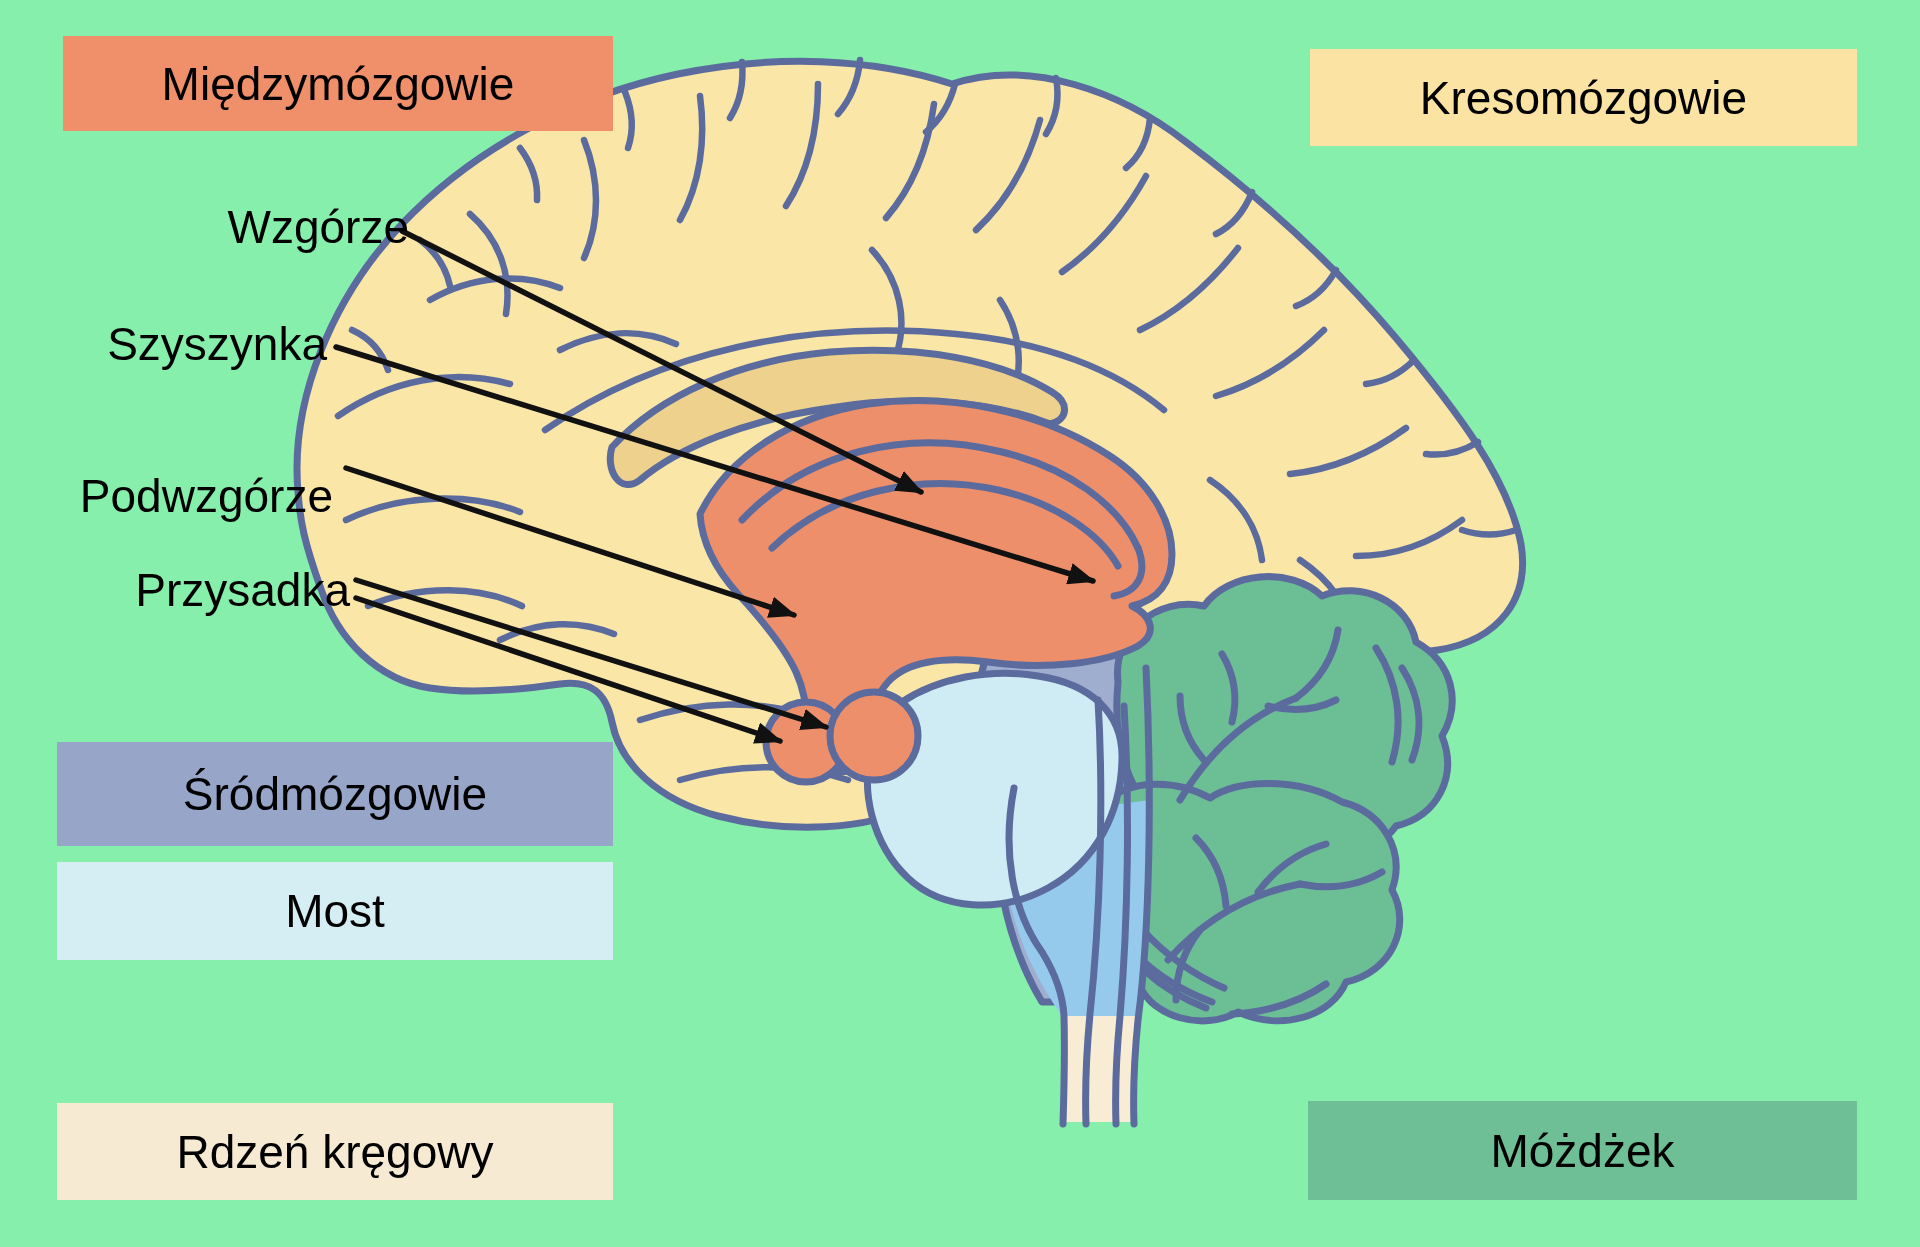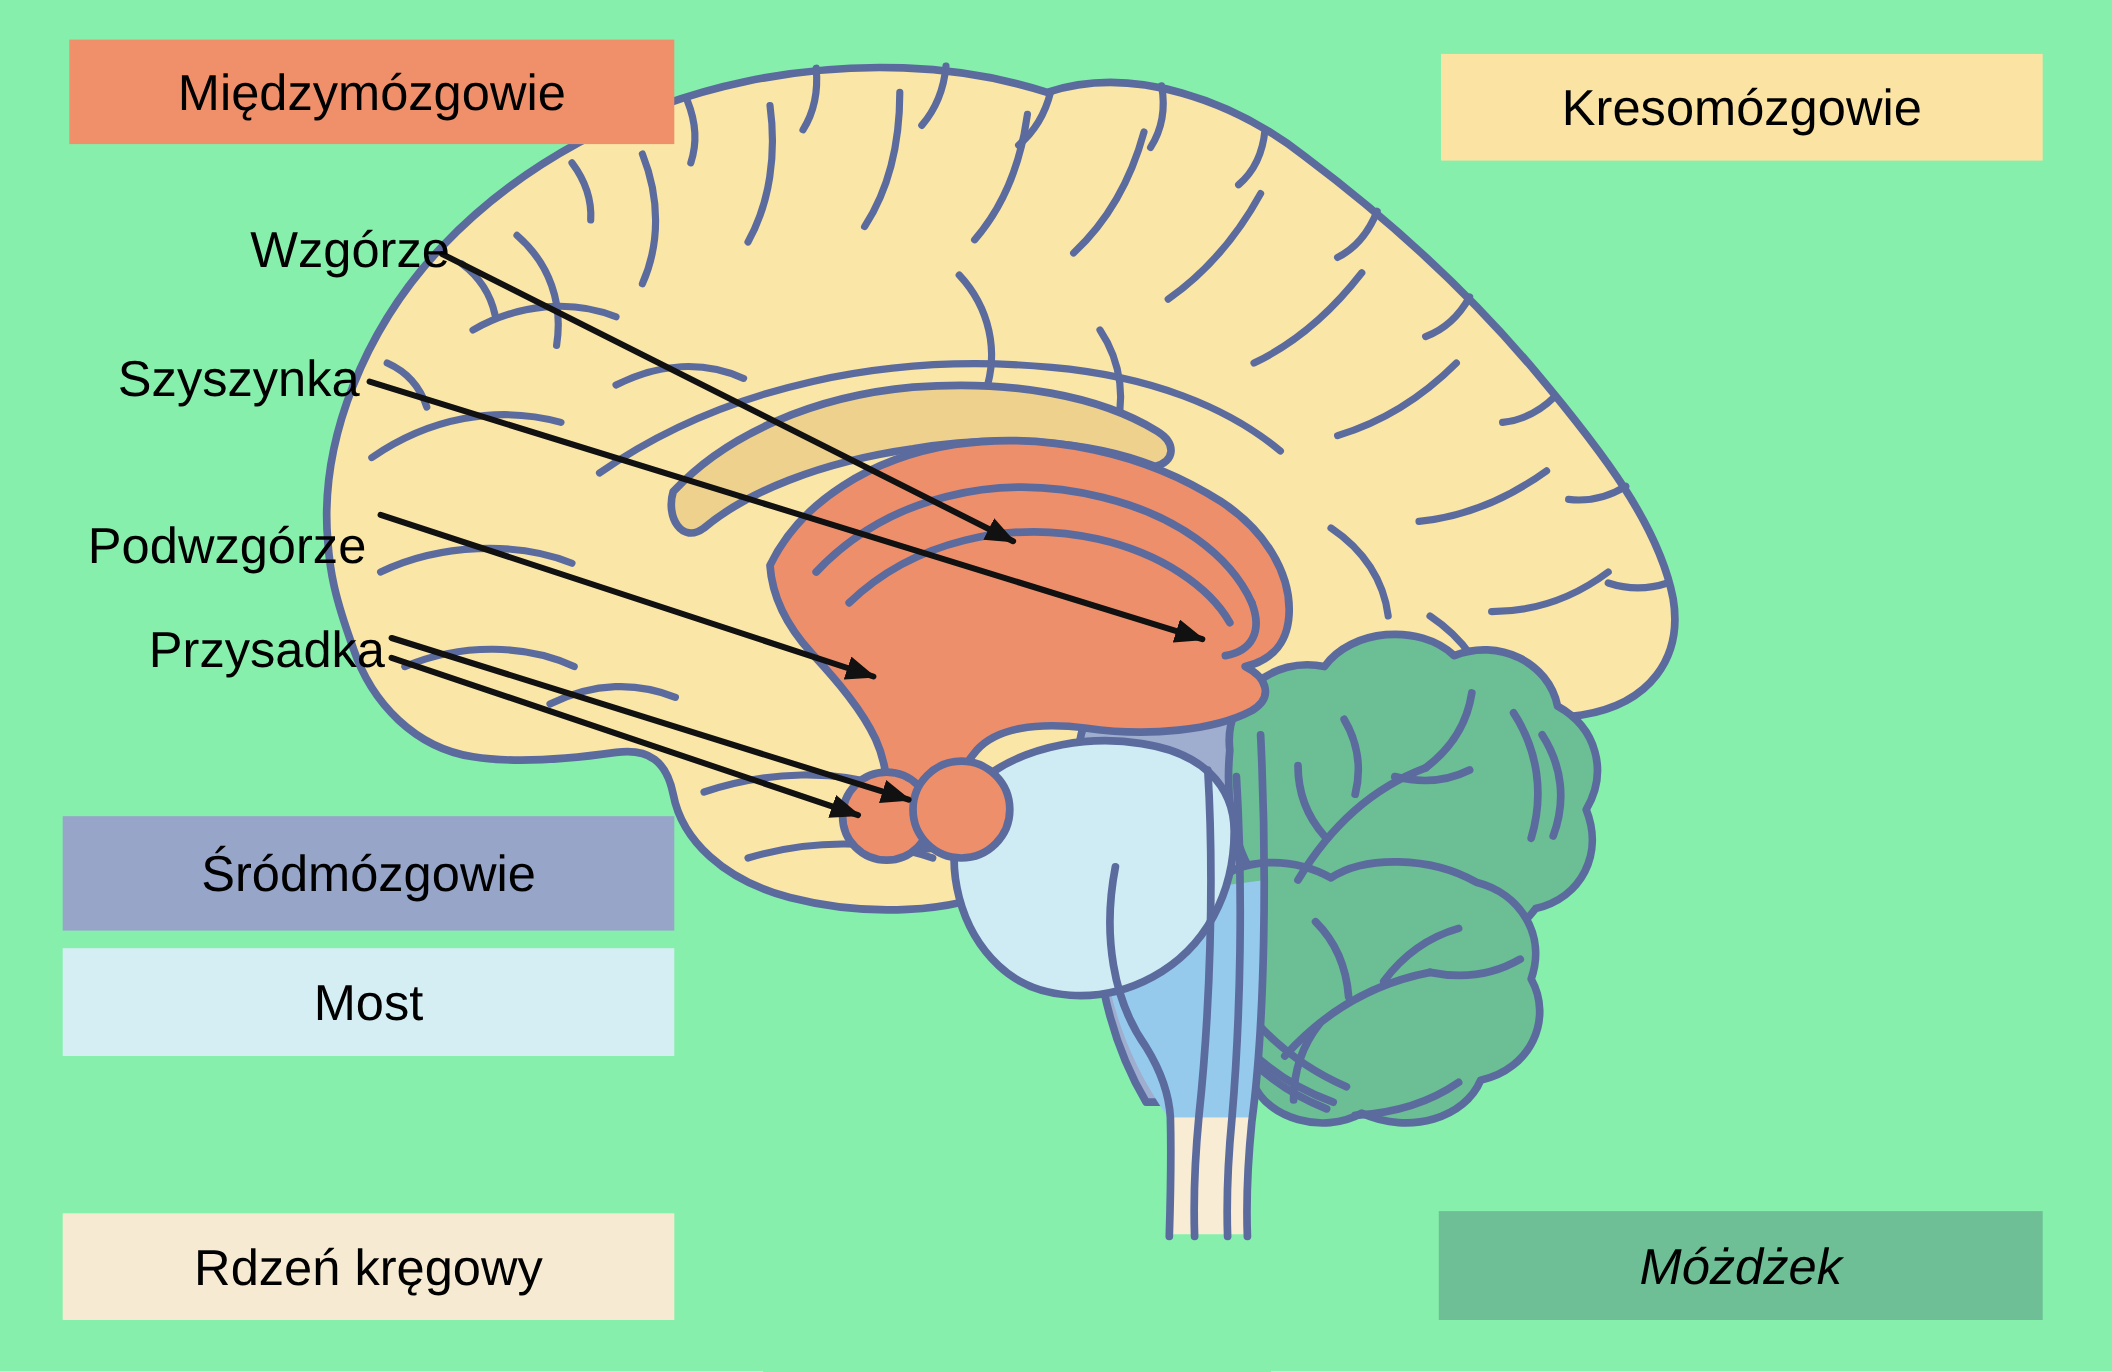--- a/index.html
+++ b/index.html
@@ -9,21 +9,21 @@
   #brain-svg path, #brain-svg circle{stroke-linecap:round;stroke-linejoin:round;}
   .legend-box{position:absolute;display:flex;align-items:center;justify-content:center;
               font-size:46px;line-height:1;white-space:nowrap;}
   .ptr{position:absolute;font-size:46px;line-height:1.1;text-align:right;white-space:nowrap;}
   .b-mied{left:63px;top:36px;width:550px;height:95px;}
   .b-kres{left:1310px;top:37px;width:547px;height:97px;margin-top:12px;}
   .b-srod{left:57px;top:742px;width:556px;height:104px;}
   .b-most{left:57px;top:862px;width:556px;height:98px;}
   .b-rdzp{left:57px;top:981px;width:556px;height:99px;}
   .b-rdzk{left:57px;top:1103px;width:556px;height:97px;}
-  .b-mozd{left:1308px;top:1101px;width:549px;height:99px;font-style:italic;}
+  .b-mozd{left:1308px;top:1101px;width:549px;height:99px;}
   .p-wzgo{left:109px;top:202px;width:300px;}
   .p-szys{left:27px;top:319px;width:300px;}
   .p-podw{left:33px;top:471px;width:300px;}
   .p-przy{left:50px;top:565px;width:300px;}
 </style>
 </head>
 <body>
 
 <div id="stage">
 

